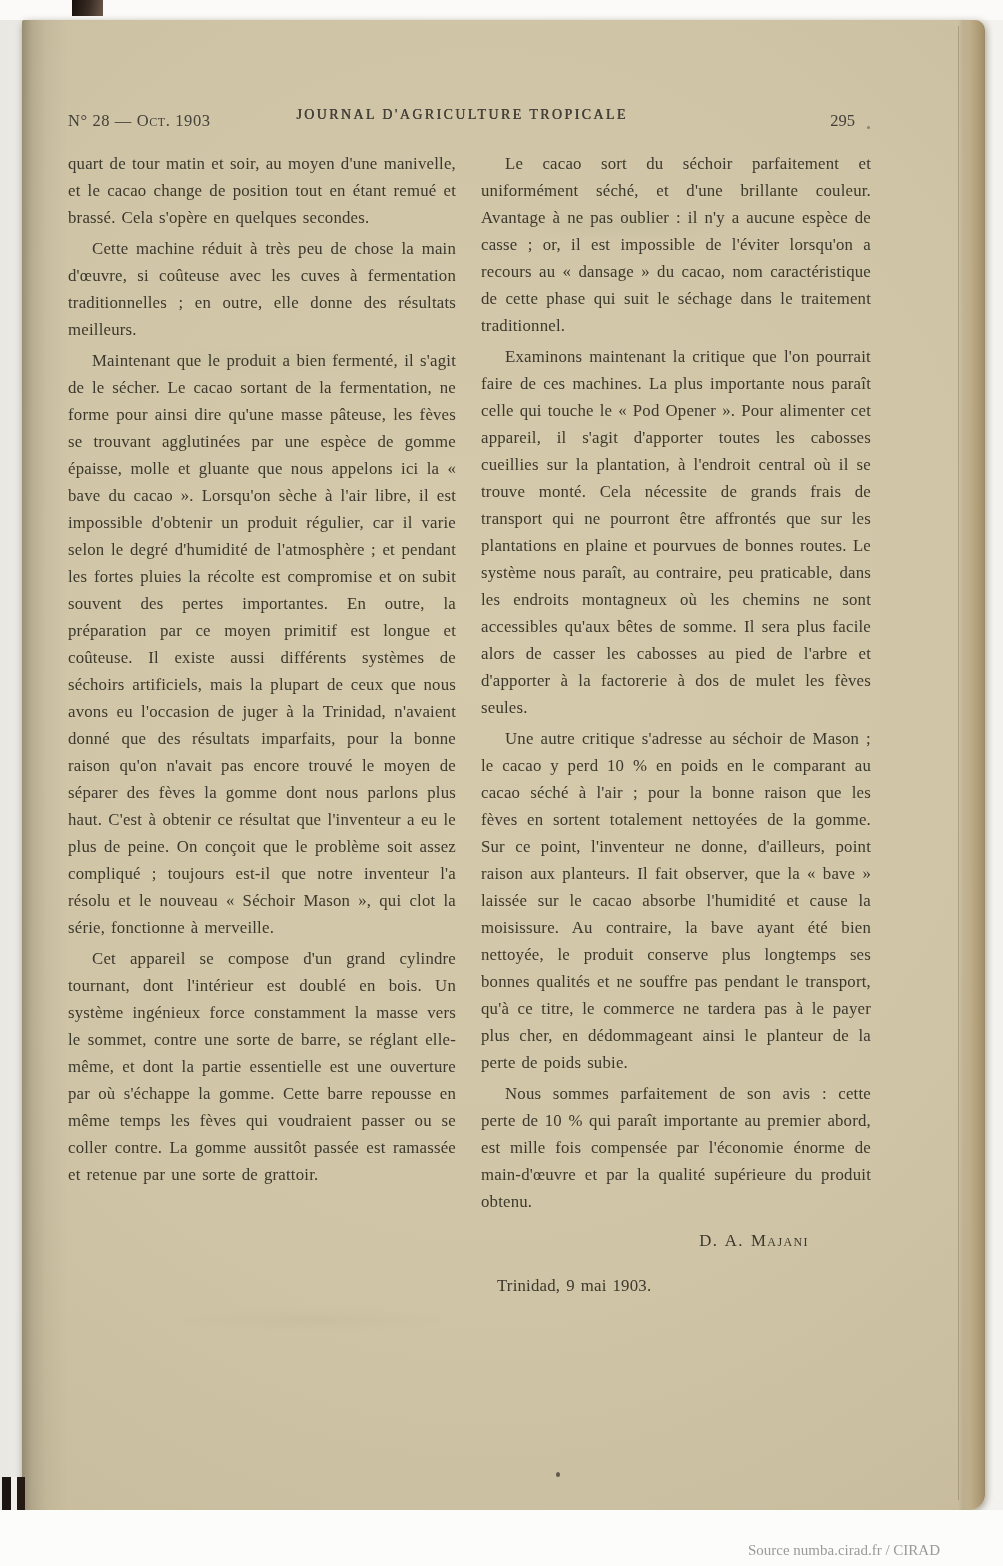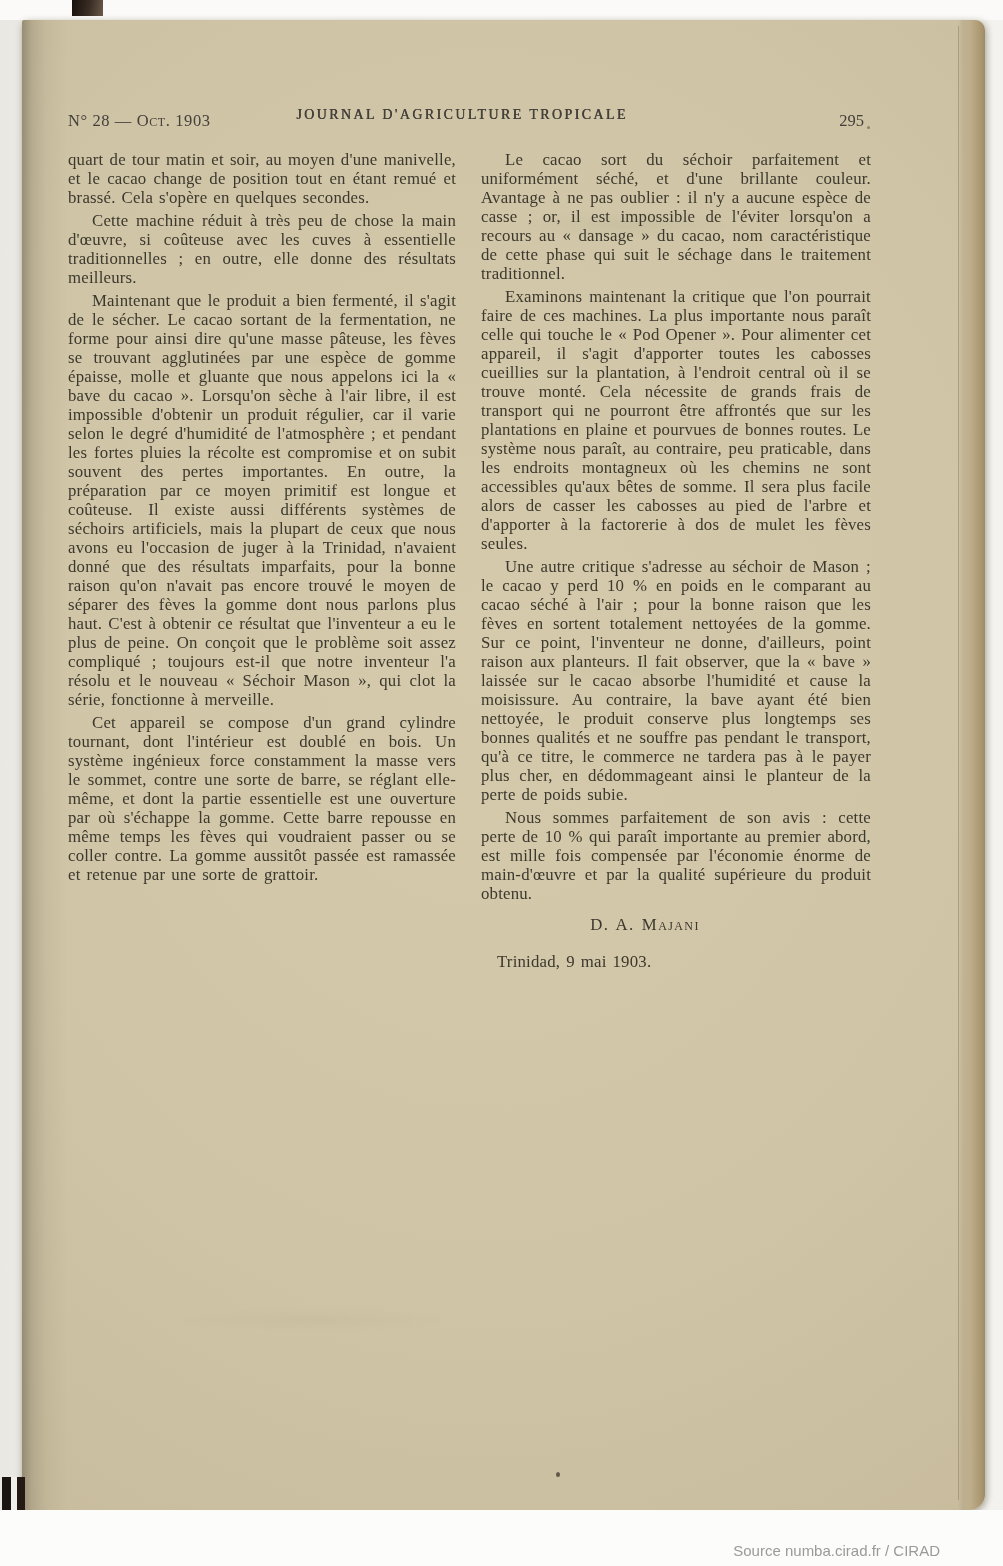--- a/index.html
+++ b/index.html
@@ -51,37 +51,37 @@
   .s1{left:534px;top:1452px;width:4px;height:5px;}
   .s2{left:845px;top:106px;width:3px;height:3px;opacity:.6;}
 
   
   .pagehead{position:absolute;left:46px;top:86px;width:800px;height:30px;
     color:#44403a;font-family:"Liberation Serif",serif;}
   .ph-left{position:absolute;left:0;top:5px;font-size:16.5px;font-variant:small-caps;
     letter-spacing:.6px;white-space:nowrap;}
   .ph-center{position:absolute;left:0;right:12px;top:1px;text-align:center;font-size:14px;
     letter-spacing:2.4px;white-space:nowrap;text-shadow:.4px 0 0 currentColor;}
-  .ph-right{position:absolute;right:4px;top:5px;font-size:16.5px;}
+  .ph-right{position:absolute;right:13px;top:5px;font-size:16.5px;}
 
   
   .col{position:absolute;top:130px;color:#3c382d;
-    font-family:"Liberation Serif",serif;font-size:16.8px;line-height:19px;
+    font-family:"Liberation Serif",serif;font-size:16.8px;line-height:27px;
     letter-spacing:.2px;word-spacing:1.6px;text-align:justify;}
   .col-left{left:46px;width:388px;}
   .col-right{left:459px;width:390px;}
   .col p{margin:0 0 4px 0;text-indent:24px;}
   .col p.noindent{text-indent:0;}
-  .signature{text-align:center;padding-right:62px;margin-top:12px !important;
+  .signature{text-align:right;padding-right:62px;margin-top:12px !important;
     font-variant:small-caps;letter-spacing:1.4px;text-indent:0 !important;}
   .dateline{margin-top:18px !important;text-indent:16px !important;text-align:left !important;}
 
   
   .attribution{position:absolute;right:10px;bottom:7px;
-    font-family:Liberation Sans, sans-serif;
+    font-family:Liberation Serif, serif;
     font-size:15px;color:#9a9a97;}
 </style>
 </head>
 <body>
 
 <div class="stage">
 
   <div class="strip-top"></div>
   <div class="clip-top"></div>
 
@@ -97,21 +97,21 @@
     <div class="speck s2"></div>
 
     <div class="pagehead">
       <span class="ph-left">N° 28 — Oct. 1903</span>
       <span class="ph-center">JOURNAL D'AGRICULTURE TROPICALE</span>
       <span class="ph-right">295</span>
     </div>
 
     <div class="col col-left">
       <p class="noindent">quart de tour matin et soir, au moyen d'une manivelle, et le cacao change de position tout en étant remué et brassé. Cela s'opère en quelques secondes.</p>
-      <p>Cette machine réduit à très peu de chose la main d'œuvre, si coûteuse avec les cuves à essentielle traditionnelles ; en outre, elle donne des résultats meilleurs.</p>
+      <p>Cette machine réduit à très peu de chose la main d'œuvre, si coûteuse avec les cuves à fermentation traditionnelles ; en outre, elle donne des résultats meilleurs.</p>
       <p>Maintenant que le produit a bien fermenté, il s'agit de le sécher. Le cacao sortant de la fermentation, ne forme pour ainsi dire qu'une masse pâteuse, les fèves se trouvant agglutinées par une espèce de gomme épaisse, molle et gluante que nous appelons ici la « bave du cacao ». Lorsqu'on sèche à l'air libre, il est impossible d'obtenir un produit régulier, car il varie selon le degré d'humidité de l'atmosphère ; et pendant les fortes pluies la récolte est compromise et on subit souvent des pertes importantes. En outre, la préparation par ce moyen primitif est longue et coûteuse. Il existe aussi différents systèmes de séchoirs artificiels, mais la plupart de ceux que nous avons eu l'occasion de juger à la Trinidad, n'avaient donné que des résultats imparfaits, pour la bonne raison qu'on n'avait pas encore trouvé le moyen de séparer des fèves la gomme dont nous parlons plus haut. C'est à obtenir ce résultat que l'inventeur a eu le plus de peine. On conçoit que le problème soit assez compliqué ; toujours est-il que notre inventeur l'a résolu et le nouveau « Séchoir Mason », qui clot la série, fonctionne à merveille.</p>
       <p>Cet appareil se compose d'un grand cylindre tournant, dont l'intérieur est doublé en bois. Un système ingénieux force constamment la masse vers le sommet, contre une sorte de barre, se réglant elle-même, et dont la partie essentielle est une ouverture par où s'échappe la gomme. Cette barre repousse en même temps les fèves qui voudraient passer ou se coller contre. La gomme aussitôt passée est ramassée et retenue par une sorte de grattoir.</p>
     </div>
 
     <div class="col col-right">
       <p>Le cacao sort du séchoir parfaitement et uniformément séché, et d'une brillante couleur. Avantage à ne pas oublier : il n'y a aucune espèce de casse ; or, il est impossible de l'éviter lorsqu'on a recours au « dansage » du cacao, nom caractéristique de cette phase qui suit le séchage dans le traitement traditionnel.</p>
       <p>Examinons maintenant la critique que l'on pourrait faire de ces machines. La plus importante nous paraît celle qui touche le « Pod Opener ». Pour alimenter cet appareil, il s'agit d'apporter toutes les cabosses cueillies sur la plantation, à l'endroit central où il se trouve monté. Cela nécessite de grands frais de transport qui ne pourront être affrontés que sur les plantations en plaine et pourvues de bonnes routes. Le système nous paraît, au contraire, peu praticable, dans les endroits montagneux où les chemins ne sont accessibles qu'aux bêtes de somme. Il sera plus facile alors de casser les cabosses au pied de l'arbre et d'apporter à la factorerie à dos de mulet les fèves seules.</p>
       <p>Une autre critique s'adresse au séchoir de Mason ; le cacao y perd 10 % en poids en le comparant au cacao séché à l'air ; pour la bonne raison que les fèves en sortent totalement nettoyées de la gomme. Sur ce point, l'inventeur ne donne, d'ailleurs, point raison aux planteurs. Il fait observer, que la « bave » laissée sur le cacao absorbe l'humidité et cause la moisissure. Au contraire, la bave ayant été bien nettoyée, le produit conserve plus longtemps ses bonnes qualités et ne souffre pas pendant le transport, qu'à ce titre, le commerce ne tardera pas à le payer plus cher, en dédommageant ainsi le planteur de la perte de poids subie.</p>
       <p>Nous sommes parfaitement de son avis : cette perte de 10 % qui paraît importante au premier abord, est mille fois compensée par l'économie énorme de main-d'œuvre et par la qualité supérieure du produit obtenu.</p>
       <p class="signature">D. A. Majani</p>

